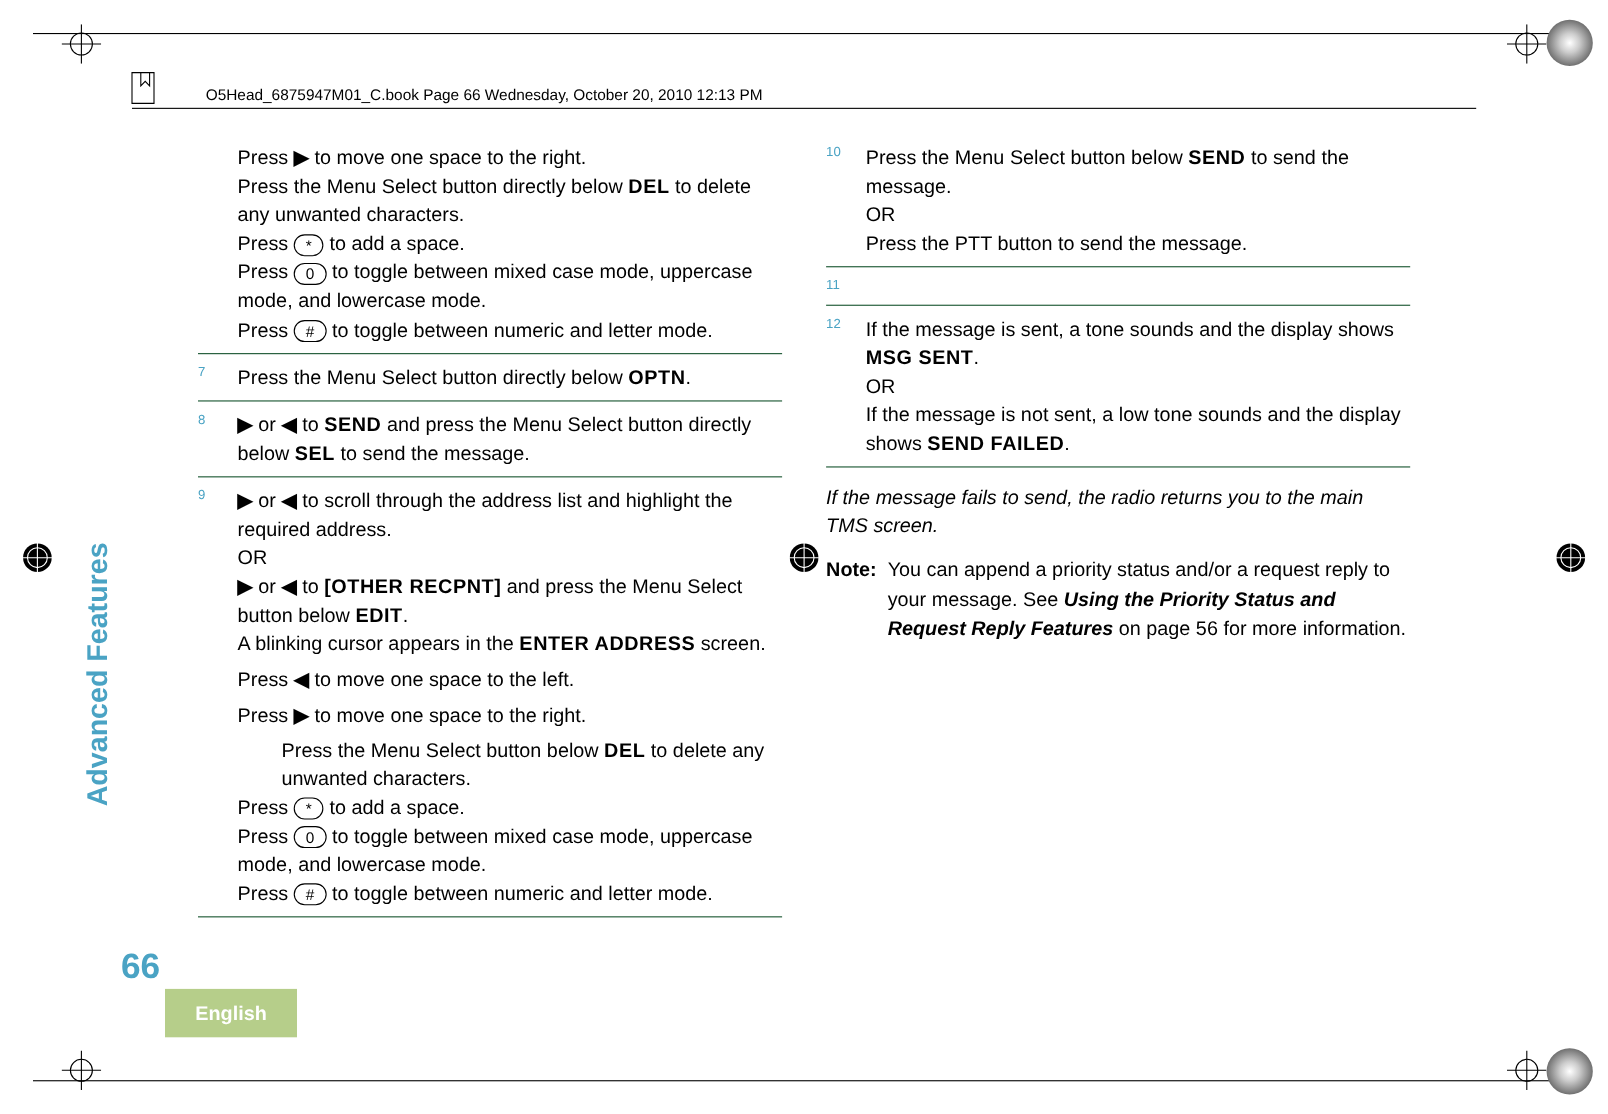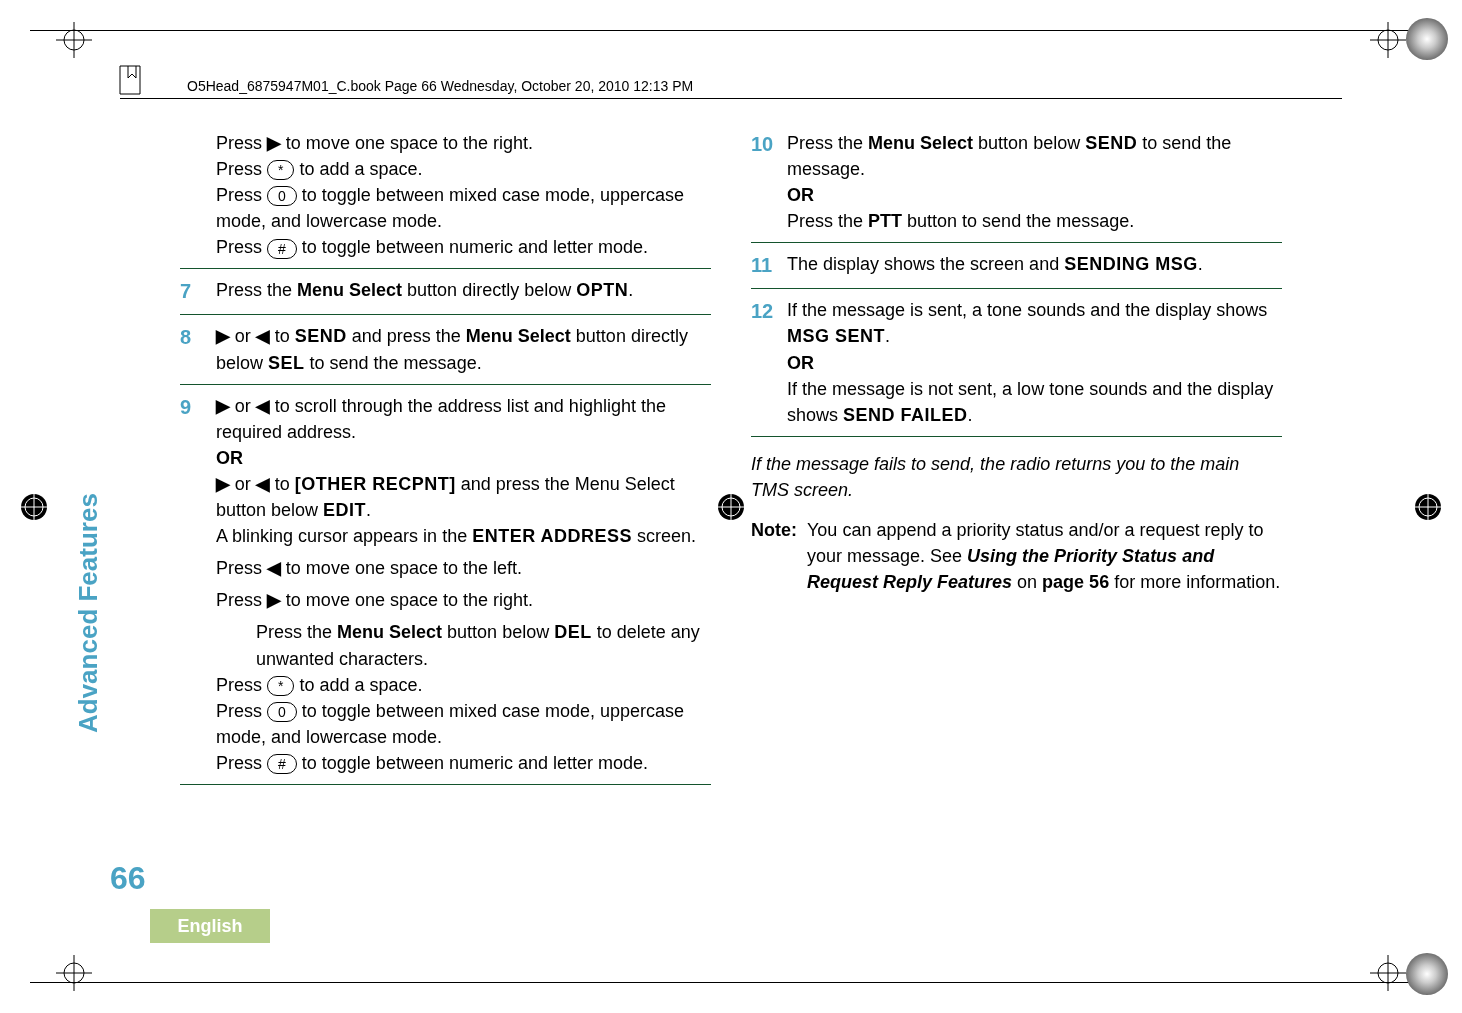--- a/index.html
+++ b/index.html
@@ -80,26 +80,26 @@
     display: flex;
     align-items: flex-start;
     gap: 12px;
     border-bottom: 1px solid #14532d;
     padding-bottom: 8px;
     margin-bottom: 8px;
   }
   .step:first-child { border-top: none; }
   .step-num {
     color: #4aa3c4;
-    font-weight: bold;
-    font-size: 20px;
+    font-weight: normal;
+    font-size: 12px;
     min-width: 24px;
   }
   .step-body { flex: 1; }
-  .bold { font-weight: bold; }
+  .bold { font-weight: normal; }
   .lcd { font-family: "Arial Narrow", Arial, sans-serif; font-weight: bold; letter-spacing: 0.5px; }
   .bold-italic { font-weight: bold; font-style: italic; }
   .arrow { font-family: Arial; font-weight: bold; }
   .key {
     display: inline-block;
     border: 1.5px solid #000;
     border-radius: 12px;
     padding: 0 10px;
     font-size: 14px;
     line-height: 18px;
@@ -132,21 +132,21 @@
     bottom: 116px;
     font-size: 32px;
     font-weight: bold;
     color: #4aa3c4;
   }
   .lang-badge {
     position: absolute;
     left: 150px;
     bottom: 70px;
     width: 120px;
-    height: 34px;
+    height: 44px;
     background: #b6ce8a;
     color: #fff;
     font-weight: bold;
     font-size: 18px;
     display: flex;
     align-items: center;
     justify-content: center;
   }
 </style>
 </head>
@@ -215,20 +215,23 @@
 
   <div class="col">
 
     <div class="step">
       <div class="step-num"></div>
       <div class="step-body">
         <div>
           <span>Press </span><span class="arrow">▶</span><span> to move one space to the right.</span>
         </div>
         <div>
+          <span>Press the </span><span class="bold">Menu Select</span><span> button directly below </span><span class="lcd">DEL</span><span> to delete any unwanted characters.</span>
+        </div>
+        <div>
           <span>Press </span><span class="key">*</span><span> to add a space.</span>
         </div>
         <div>
           <span>Press </span><span class="key">0</span><span> to toggle between mixed case mode, uppercase mode, and lowercase mode.</span>
         </div>
         <div>
           <span>Press </span><span class="key">#</span><span> to toggle between numeric and letter mode.</span>
         </div>
       </div>
     </div>
@@ -293,23 +296,20 @@
         </div>
         <div class="bold">OR</div>
         <div>
           <span>Press the </span><span class="bold">PTT</span><span> button to send the message.</span>
         </div>
       </div>
     </div>
 
     <div class="step">
       <div class="step-num">11</div>
-      <div class="step-body">
-        <span>The display shows the screen and </span><span class="lcd">SENDING MSG</span><span>.</span>
-      </div>
     </div>
 
     <div class="step">
       <div class="step-num">12</div>
       <div class="step-body">
         <div>
           <span>If the message is sent, a tone sounds and the display shows </span><span class="lcd">MSG SENT</span><span>.</span>
         </div>
         <div class="bold">OR</div>
         <div>

